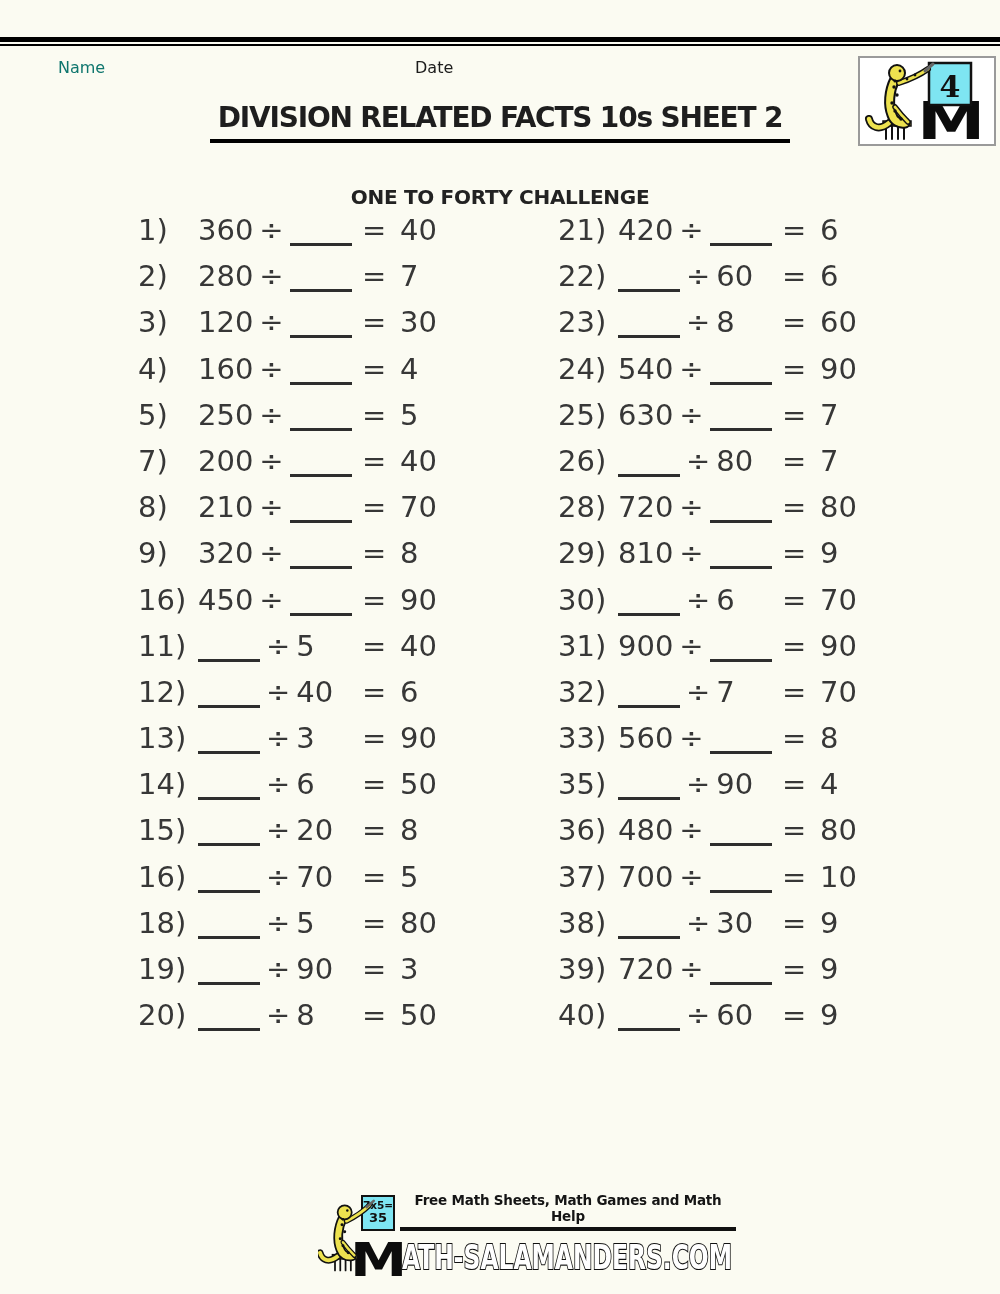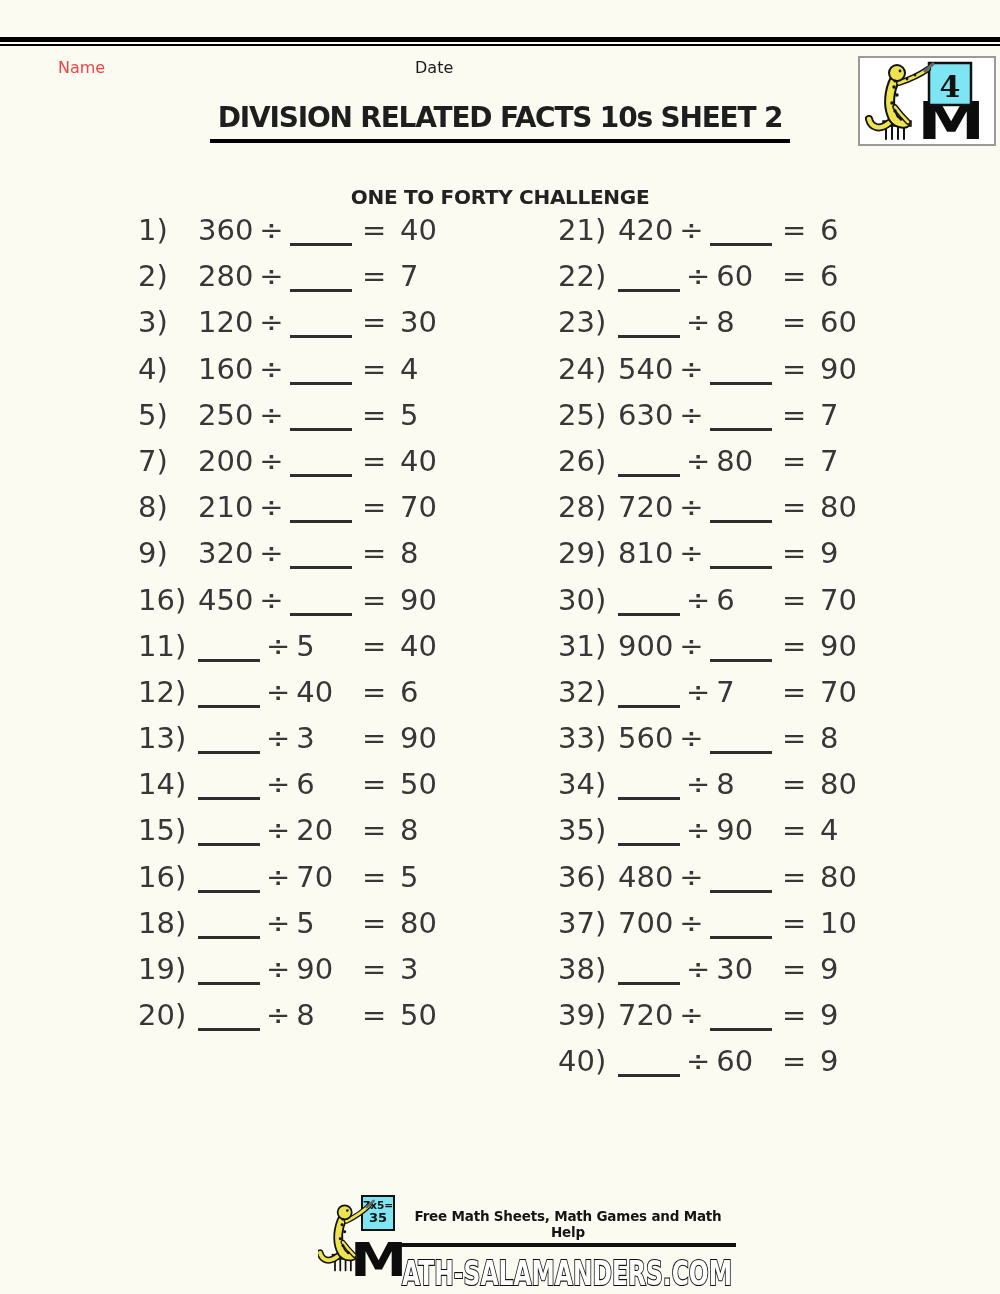--- a/index.html
+++ b/index.html
@@ -4,21 +4,21 @@
 <style>
   html,body{margin:0;padding:0;}
   body{
     width:1000px;height:1294px;position:relative;
     background:#fbfbf2;color:#373737;
     font-family:"DejaVu Sans", sans-serif;
     overflow:hidden;
   }
   .rule-thick{position:absolute;top:37px;left:0;width:1000px;height:5px;background:#000;}
   .rule-thin{position:absolute;top:44px;left:0;width:1000px;height:2px;background:#000;}
-  .name-label{position:absolute;top:58px;left:58px;font-size:16px;color:#ef4444;}
+  .name-label{position:absolute;top:58px;left:58px;font-size:16px;color:#0f766e;}
   .date-label{position:absolute;top:58px;left:415px;font-size:16px;color:#1c1c1c;}
 
   .badge{
     position:absolute;top:56px;left:858px;width:138px;height:90px;
     background:#ffffff;border:2px solid #9a9a9a;box-sizing:border-box;
   }
   .badge svg{display:block;margin:1px;}
 
   .title-wrap{position:absolute;top:101px;left:0;width:1000px;text-align:center;}
   .title{
@@ -38,21 +38,21 @@
   .pans{display:inline-block;}
   .op{margin:0 6px;}
   .blank{
     display:inline-block;width:62px;height:26px;
     border-bottom:3px solid #2e2e2e;vertical-align:-6px;
   }
 
   .footer{position:absolute;left:318px;top:1192px;display:flex;align-items:flex-start;}
   .footer-logo svg{display:block;}
   .footer-col{width:336px;margin-left:-2px;}
-  .tagline{font-size:13.5px;font-weight:bold;text-align:center;color:#151515;margin-top:16px;letter-spacing:-0.2px;}
+  .tagline{font-size:13.5px;font-weight:bold;text-align:center;color:#151515;margin-top:0;letter-spacing:-0.2px;}
   .divider{height:3.5px;background:#111;margin-top:3px;}
   .site-svg{display:block;margin-top:2px;}
 </style>
 </head>
 <body>
 
 <div class="rule-thick"></div>
 <div class="rule-thin"></div>
 
 <div class="name-label">Name</div>
@@ -126,21 +126,20 @@
     <div class="prow"><span class="pnum">23)</span><span class="pexpr"><span class="blank"></span><span class="op">÷</span><span class="val">8</span></span><span class="peq">=</span><span class="pans">60</span></div>
     <div class="prow"><span class="pnum">24)</span><span class="pexpr"><span class="val">540</span><span class="op">÷</span><span class="blank"></span></span><span class="peq">=</span><span class="pans">90</span></div>
     <div class="prow"><span class="pnum">25)</span><span class="pexpr"><span class="val">630</span><span class="op">÷</span><span class="blank"></span></span><span class="peq">=</span><span class="pans">7</span></div>
     <div class="prow"><span class="pnum">26)</span><span class="pexpr"><span class="blank"></span><span class="op">÷</span><span class="val">80</span></span><span class="peq">=</span><span class="pans">7</span></div>
     <div class="prow"><span class="pnum">28)</span><span class="pexpr"><span class="val">720</span><span class="op">÷</span><span class="blank"></span></span><span class="peq">=</span><span class="pans">80</span></div>
     <div class="prow"><span class="pnum">29)</span><span class="pexpr"><span class="val">810</span><span class="op">÷</span><span class="blank"></span></span><span class="peq">=</span><span class="pans">9</span></div>
     <div class="prow"><span class="pnum">30)</span><span class="pexpr"><span class="blank"></span><span class="op">÷</span><span class="val">6</span></span><span class="peq">=</span><span class="pans">70</span></div>
     <div class="prow"><span class="pnum">31)</span><span class="pexpr"><span class="val">900</span><span class="op">÷</span><span class="blank"></span></span><span class="peq">=</span><span class="pans">90</span></div>
     <div class="prow"><span class="pnum">32)</span><span class="pexpr"><span class="blank"></span><span class="op">÷</span><span class="val">7</span></span><span class="peq">=</span><span class="pans">70</span></div>
     <div class="prow"><span class="pnum">33)</span><span class="pexpr"><span class="val">560</span><span class="op">÷</span><span class="blank"></span></span><span class="peq">=</span><span class="pans">8</span></div>
-    <div class="prow"><span class="pnum">34)</span><span class="pexpr"><span class="blank"></span><span class="op">÷</span><span class="val">8</span></span><span class="peq">=</span><span class="pans">80</span></div>
     <div class="prow"><span class="pnum">35)</span><span class="pexpr"><span class="blank"></span><span class="op">÷</span><span class="val">90</span></span><span class="peq">=</span><span class="pans">4</span></div>
     <div class="prow"><span class="pnum">36)</span><span class="pexpr"><span class="val">480</span><span class="op">÷</span><span class="blank"></span></span><span class="peq">=</span><span class="pans">80</span></div>
     <div class="prow"><span class="pnum">37)</span><span class="pexpr"><span class="val">700</span><span class="op">÷</span><span class="blank"></span></span><span class="peq">=</span><span class="pans">10</span></div>
     <div class="prow"><span class="pnum">38)</span><span class="pexpr"><span class="blank"></span><span class="op">÷</span><span class="val">30</span></span><span class="peq">=</span><span class="pans">9</span></div>
     <div class="prow"><span class="pnum">39)</span><span class="pexpr"><span class="val">720</span><span class="op">÷</span><span class="blank"></span></span><span class="peq">=</span><span class="pans">9</span></div>
     <div class="prow"><span class="pnum">40)</span><span class="pexpr"><span class="blank"></span><span class="op">÷</span><span class="val">60</span></span><span class="peq">=</span><span class="pans">9</span></div>
   </div>
 
 <div class="footer">
   <div class="footer-logo">

